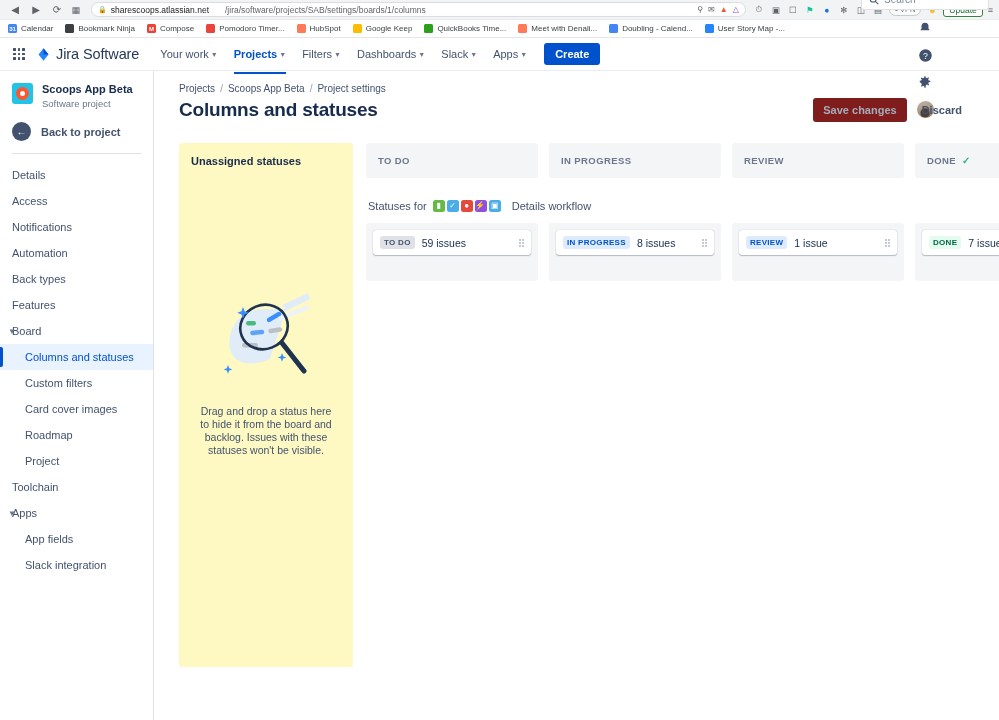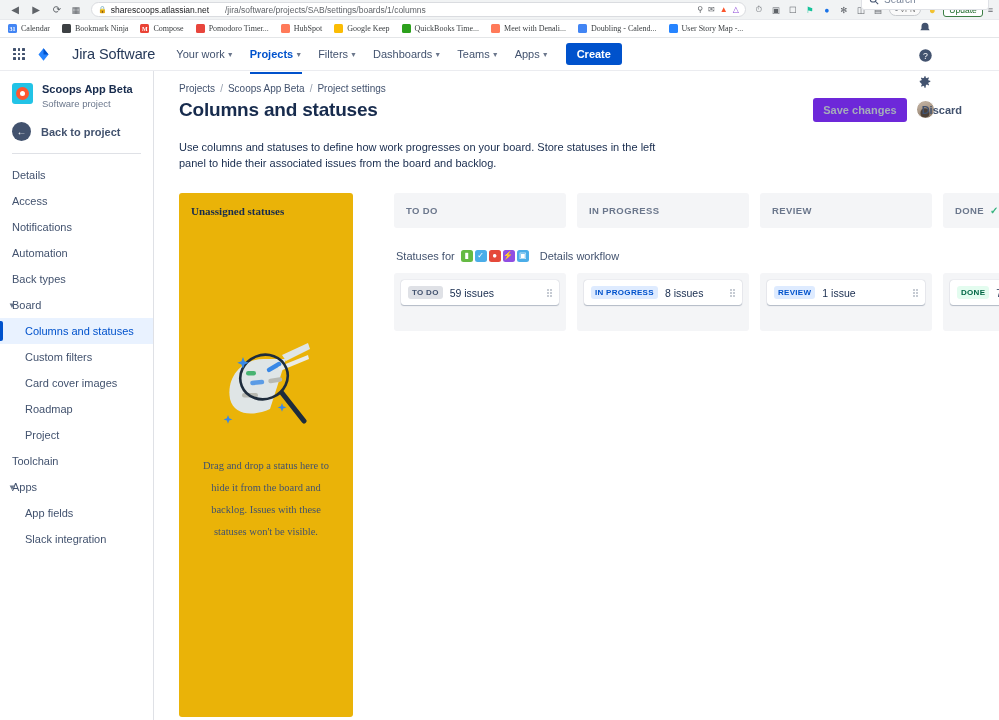--- a/index.html
+++ b/index.html
@@ -60,21 +60,20 @@
 
   .bookmarks {
     height: 18px;
     background: #fff;
     display: flex;
     align-items: center;
     gap: 12px;
     padding: 0 8px;
     border-bottom: 1px solid #e4e6e8;
     overflow: hidden;
-    font-family: Liberation Serif, serif;
   }
   .bm { display: flex; align-items: center; gap: 4px; white-space: nowrap; }
   .bm-label { font-size: 8px; color: #3c4043; }
   .bm-ic { width: 9px; height: 9px; border-radius: 1.5px; display:inline-block; flex-shrink:0;
            display:flex; align-items:center; justify-content:center; font-size:6px; color:#fff; font-weight:bold;}
 
   
   .jira-nav {
     height: 33px;
     background: #fff;
@@ -85,21 +84,21 @@
     gap: 2px;
   }
   .app-switcher {
     width: 22px; height: 22px; display:flex; align-items:center; justify-content:center;
     color: #42526e;
   }
   .grid-dots { display:grid; grid-template-columns:repeat(3,2.6px); gap:1.8px; }
   .grid-dots i { width:2.6px;height:2.6px;background:#42526e;border-radius:0.5px;display:block;}
   .jira-logo { display: flex; align-items: center; gap: 5px; margin-left: 4px; margin-right: 12px; }
   .jira-mark { width: 15px; height: 15px; position: relative; }
-  .jira-text { font-size: 14.5px; color: #253858; letter-spacing: -0.1px; margin-left: 16px; }
+  .jira-text { font-size: 14.5px; color: #253858; letter-spacing: -0.1px; }
   .nav-item {
     font-size: 11px; color: #42526e; padding: 5px 7px; border-radius: 3px;
     display: flex; align-items: center; gap: 2px; position: relative;
   }
   .nav-item.active { color: #0052cc; font-weight: 600; }
   .nav-item.active::after {
     content:''; position:absolute; left:7px; right:7px; bottom:-9px; height:2px; background:#0052cc;
   }
   .caret { font-size: 7px; color: #6b778c; }
   .create-btn {
@@ -169,37 +168,37 @@
   .main {
     flex: 1; padding: 12px 0 0 25px; overflow: hidden; position: relative;
   }
   .breadcrumb { display: flex; align-items: center; gap: 5px; font-size: 10px; color: #6b778c; }
   .breadcrumb .bc { color: #42526e; }
   .breadcrumb .sep { color: #97a0af; }
   .page-title { font-size: 19px; color: #172b4d; font-weight: 600; margin-top: 5px; letter-spacing: -0.2px; }
   .page-desc { font-size: 11px; color: #172b4d; line-height: 16px; margin-top: 18px; max-width: 490px; }
   .head-actions { position: absolute; right: 29px; top: 27px; display: flex; align-items: center; gap: 7px; }
   .btn-save {
-    background: #6d28d9; color: #a5adba; font-size: 11px; font-weight: 600;
+    background: #7f1d1d; color: #a5adba; font-size: 11px; font-weight: 600;
     padding: 6px 10px; border-radius: 3px; border: none; text-align: center;
   }
   .btn-discard {
     background: transparent; color: #42526e; font-size: 11px; font-weight: 600;
     padding: 6px 8px; border-radius: 3px; border: none;
   }
 
   .board-area { display: flex; gap: 13px; margin-top: 22px; }
   .unassigned-col {
-    width: 174px; background: #eab308; border-radius: 3px; flex-shrink: 0;
-    height: 524px; padding-top: 12px; font-family: Liberation Serif, serif;
+    width: 174px; background: #fef9c3; border-radius: 3px; flex-shrink: 0;
+    height: 524px; padding-top: 12px;
   }
   .unassigned-title { font-size: 11px; font-weight: 700; color: #172b4d; padding: 0 12px; }
   .empty-illus { margin: 120px auto 0 auto; width: 108px; height: 100px; position: relative; }
   .empty-text {
-    font-size: 10.5px; color: #42526e; text-align: center; line-height: 22px;
+    font-size: 10.5px; color: #42526e; text-align: center; line-height: 13px;
     padding: 0 16px; margin-top: 18px;
   }
 
   .cols-scroll { display: flex; gap: 11px; }
   .col { width: 172px; flex-shrink: 0; }
   .col-head {
     background: #f4f5f7; border-radius: 3px; height: 35px;
     display: flex; align-items: center; padding: 0 12px; gap: 6px;
   }
   .col-head-label { font-size: 9.5px; font-weight: 600; color: #6b778c; letter-spacing: 0.4px; }
@@ -351,21 +350,21 @@
       </div>
       <div class="nav-item">
         <span>Filters</span>
         <span class="caret">▼</span>
       </div>
       <div class="nav-item">
         <span>Dashboards</span>
         <span class="caret">▼</span>
       </div>
       <div class="nav-item">
-        <span>Teams</span>
+        <span>Slack</span>
         <span class="caret">▼</span>
       </div>
       <div class="nav-item">
         <span>Apps</span>
         <span class="caret">▼</span>
       </div>
     </div>
   <button class="create-btn">Create</button>
   <div class="nav-right">
     <div class="search-box">
@@ -423,20 +422,23 @@
         <div class="side-item">
           <span>Notifications</span>
         </div>
         <div class="side-item">
           <span>Automation</span>
         </div>
         <div class="side-item">
           <span>Back types</span>
         </div>
         <div class="side-item">
+          <span>Features</span>
+        </div>
+        <div class="side-item">
           <span class="chev">▼</span>
           <span>Board</span>
         </div>
         <div class="side-item lvl2 selected">
           <span>Columns and statuses</span>
         </div>
         <div class="side-item lvl2">
           <span>Custom filters</span>
         </div>
         <div class="side-item lvl2">
@@ -472,21 +474,20 @@
         <span class="sep">/</span>
         <span class="bc">Project settings</span>
       </div>
     <div class="page-title">Columns and statuses</div>
 
     <div class="head-actions">
       <button class="btn-save">Save changes</button>
       <button class="btn-discard">Discard</button>
     </div>
 
-    <div class="page-desc">Use columns and statuses to define how work progresses on your board. Store statuses in the left panel to hide their associated issues from the board and backlog.</div>
 
     <div class="board-area">
 
       <div class="unassigned-col">
         <div class="unassigned-title">Unassigned statuses</div>
         <div class="empty-illus">
           <svg width="108" height="100" viewBox="0 0 108 100">
             <g opacity="0.9">
               <path d="M18 62 C14 40 30 22 52 22 L74 22 L58 72 C40 80 22 78 18 62 Z" fill="#deebff"></path>
               <rect x="30" y="56" width="16" height="4.5" rx="2.2" fill="#b3bac5"></rect>
@@ -500,21 +501,21 @@
               <line x1="70" y1="56" x2="92" y2="84" stroke="#091e42" stroke-width="5" stroke-linecap="round"></line>
               <path d="M31 20 l1.6 4.2 4.2 1.6 -4.2 1.6 -1.6 4.2 -1.6 -4.2 -4.2 -1.6 4.2 -1.6z" fill="#2684ff"></path>
               <path d="M70 66 l1.2 3.2 3.2 1.2 -3.2 1.2 -1.2 3.2 -1.2 -3.2 -3.2 -1.2 3.2 -1.2z" fill="#2684ff"></path>
               <path d="M16 78 l1.2 3.2 3.2 1.2 -3.2 1.2 -1.2 3.2 -1.2 -3.2 -3.2 -1.2 3.2 -1.2z" fill="#2684ff"></path>
             </g>
           </svg>
         </div>
         <div class="empty-text">Drag and drop a status here to hide it from the board and backlog. Issues with these statuses won't be visible.</div>
       </div>
 
-      <div style="flex:1;overflow:hidden;margin-left:28px;">
+      <div style="flex:1;overflow:hidden;">
         <div class="cols-scroll" id="col-headers">
             <div class="col">
               <div class="col-head">
                 <span class="col-head-label">TO DO</span>
               </div>
             </div>
             <div class="col">
               <div class="col-head">
                 <span class="col-head-label">IN PROGRESS</span>
               </div>

